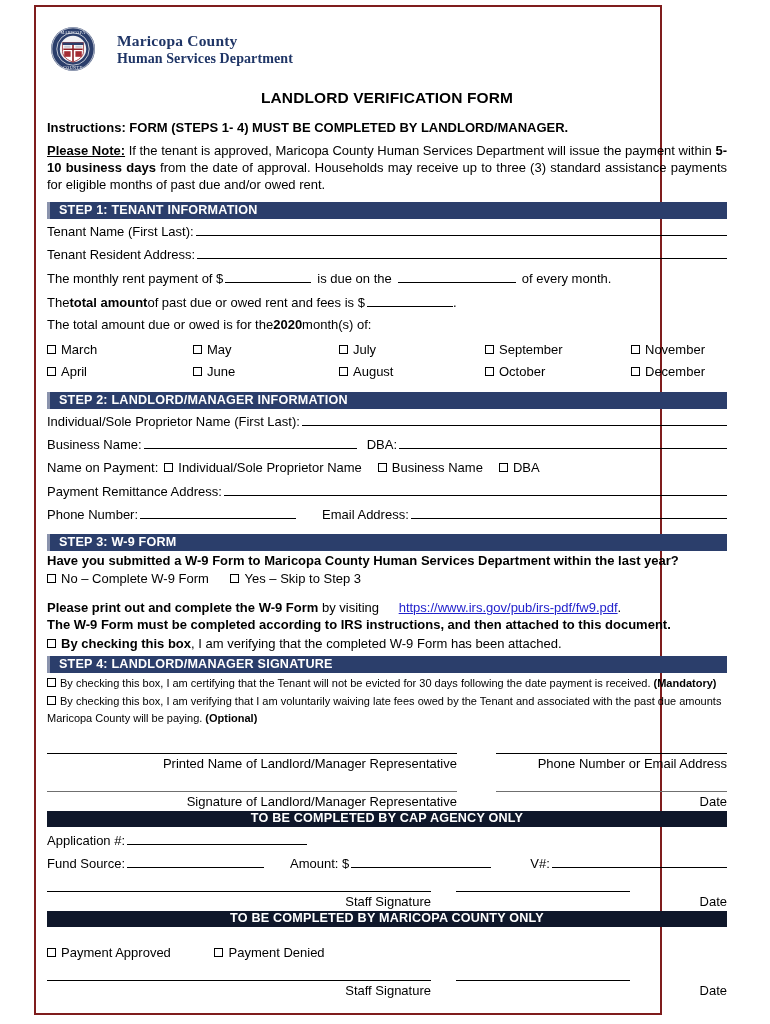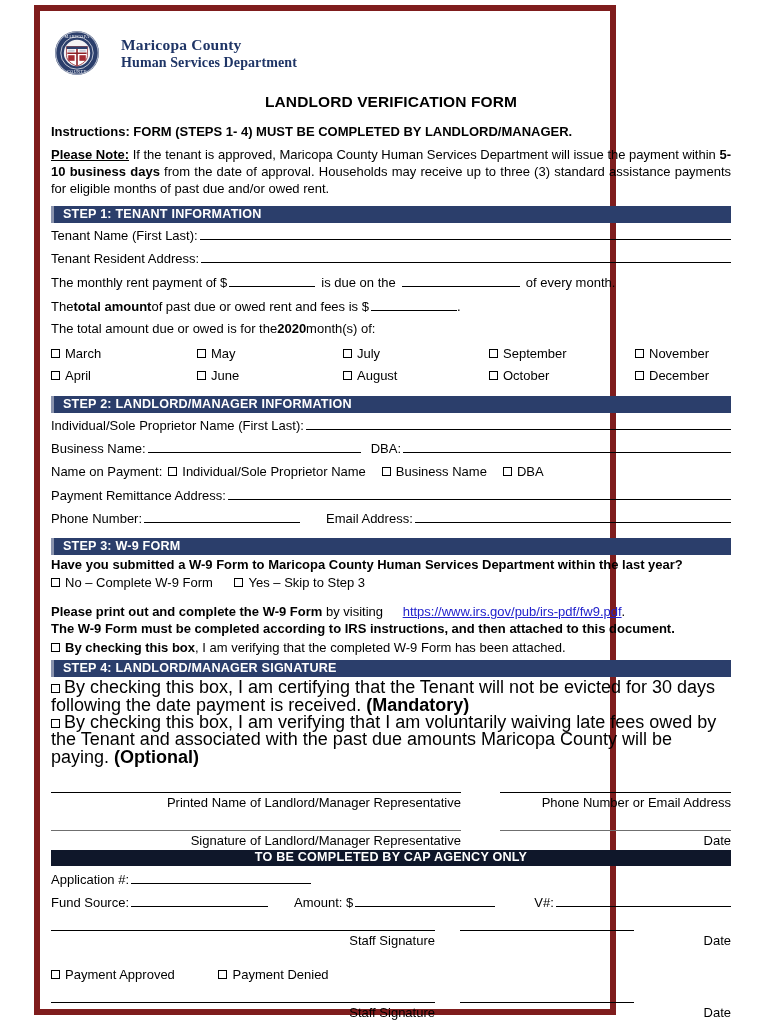--- a/index.html
+++ b/index.html
@@ -11,23 +11,23 @@
     width: 770px;
     height: 1024px;
     font-family: "Liberation Sans", sans-serif;
     color: #000000;
     overflow: hidden;
   }
   .page {
     position: absolute;
     left: 34px;
     top: 5px;
-    width: 582px;
+    width: 628px;
     height: 1010px;
-    border: 6px solid #7f1d1d;
+    border: 2px solid #7f1d1d;
     box-sizing: border-box;
     background: #fff;
   }
   .inner {
     position: absolute;
     left: 11px;
     top: 0px;
     width: 680px;
   }
 
@@ -175,21 +175,21 @@
     line-height: 17.5px;
     margin-top: 11px;
   }
   a.link {
     color: #2222cc;
     text-decoration: underline;
     padding-left: 16px;
   }
 
   .step4-item {
-    font-size: 18px;
+    font-size: 11px;
     line-height: 17.4px;
   }
   .step4-item .cb { margin-right: 4px; }
 
   
   .sigblock { position: relative; }
   .sigrow {
     display: flex;
   }
   .sigcol-left  { flex: 0 0 410px; }
@@ -439,20 +439,21 @@
       <div style="flex:0 0 384px">
             <div class="siglabel">Staff Signature</div>
           </div>
       <div style="flex:0 0 25px"></div>
       <div style="flex:1 1 auto">
             <div class="siglabel">Date</div>
           </div>
     </div>
   </div>
 
+  <div class="red-bar" style="margin-top:1px">TO BE COMPLETED BY MARICOPA COUNTY ONLY</div>
 
   <div class="w9-opts" style="margin-top:16px;line-height:20px">
     <span><span class="cb"></span><span>Payment Approved</span></span>
     <span style="margin-left:40px"><span class="cb"></span><span>Payment Denied</span></span>
   </div>
 
   <div class="sigblock" style="margin-top:17px">
     <div class="sigrow">
       <div style="flex:0 0 384px">
             <div class="sigline"></div>

